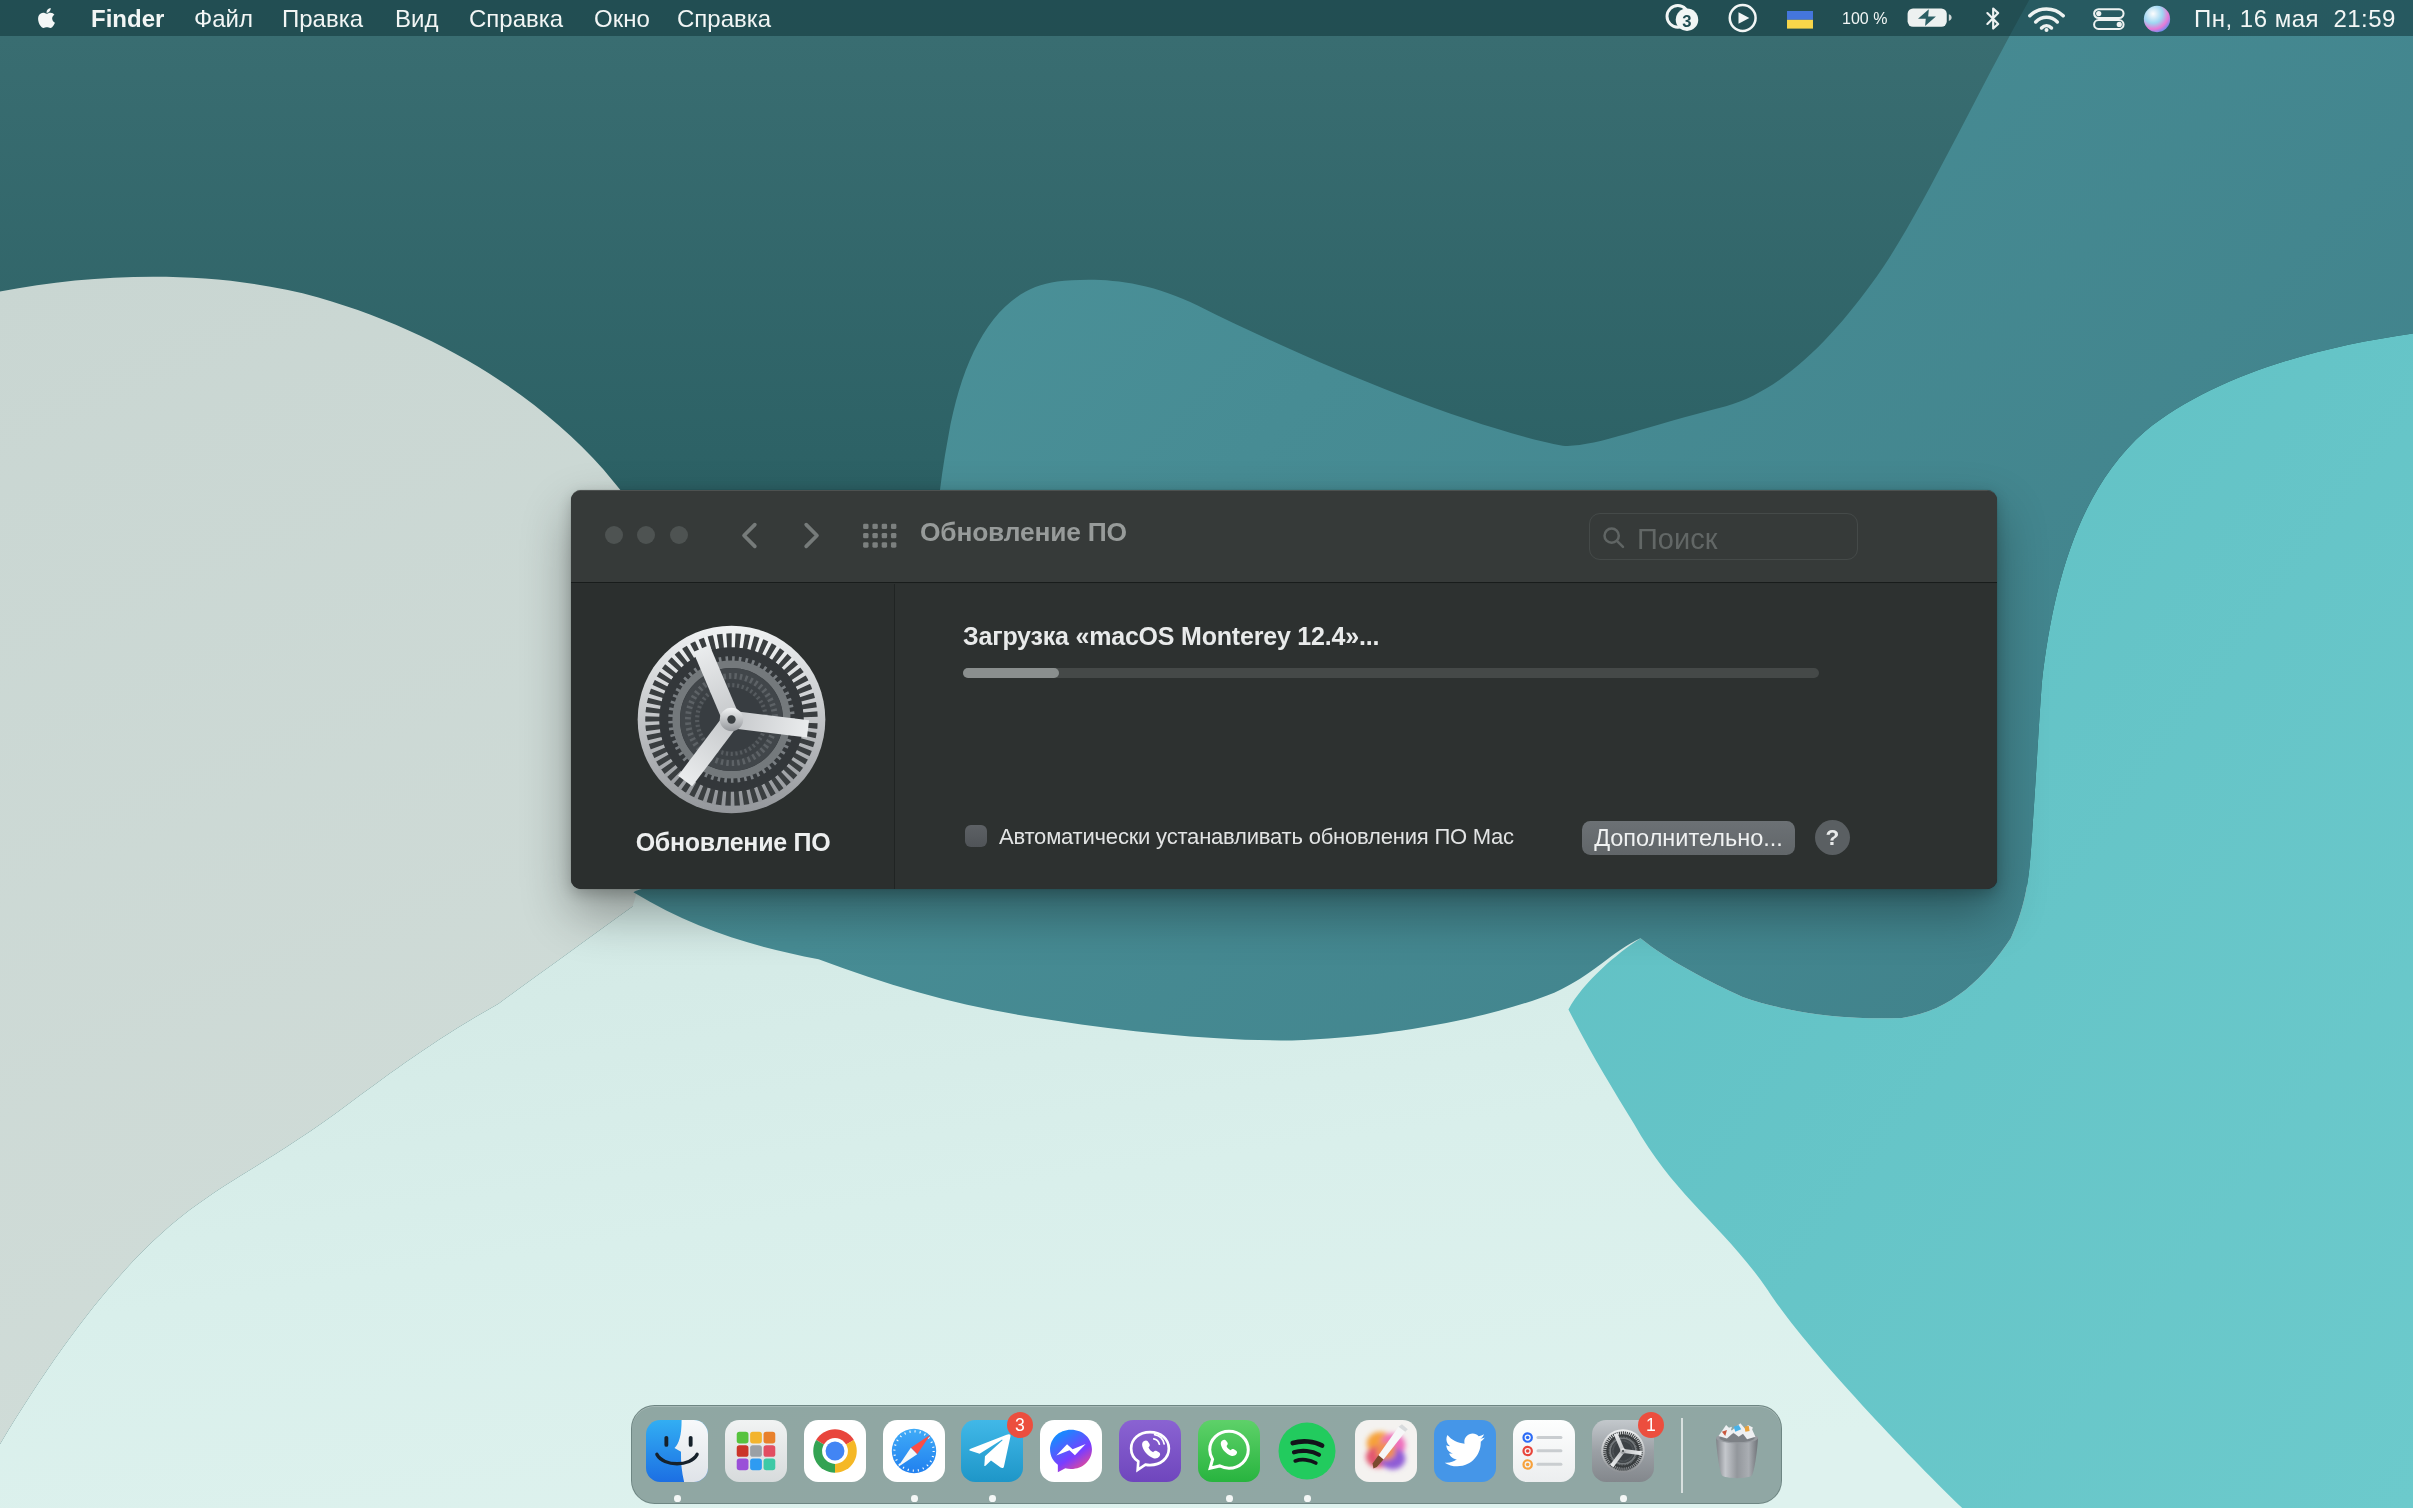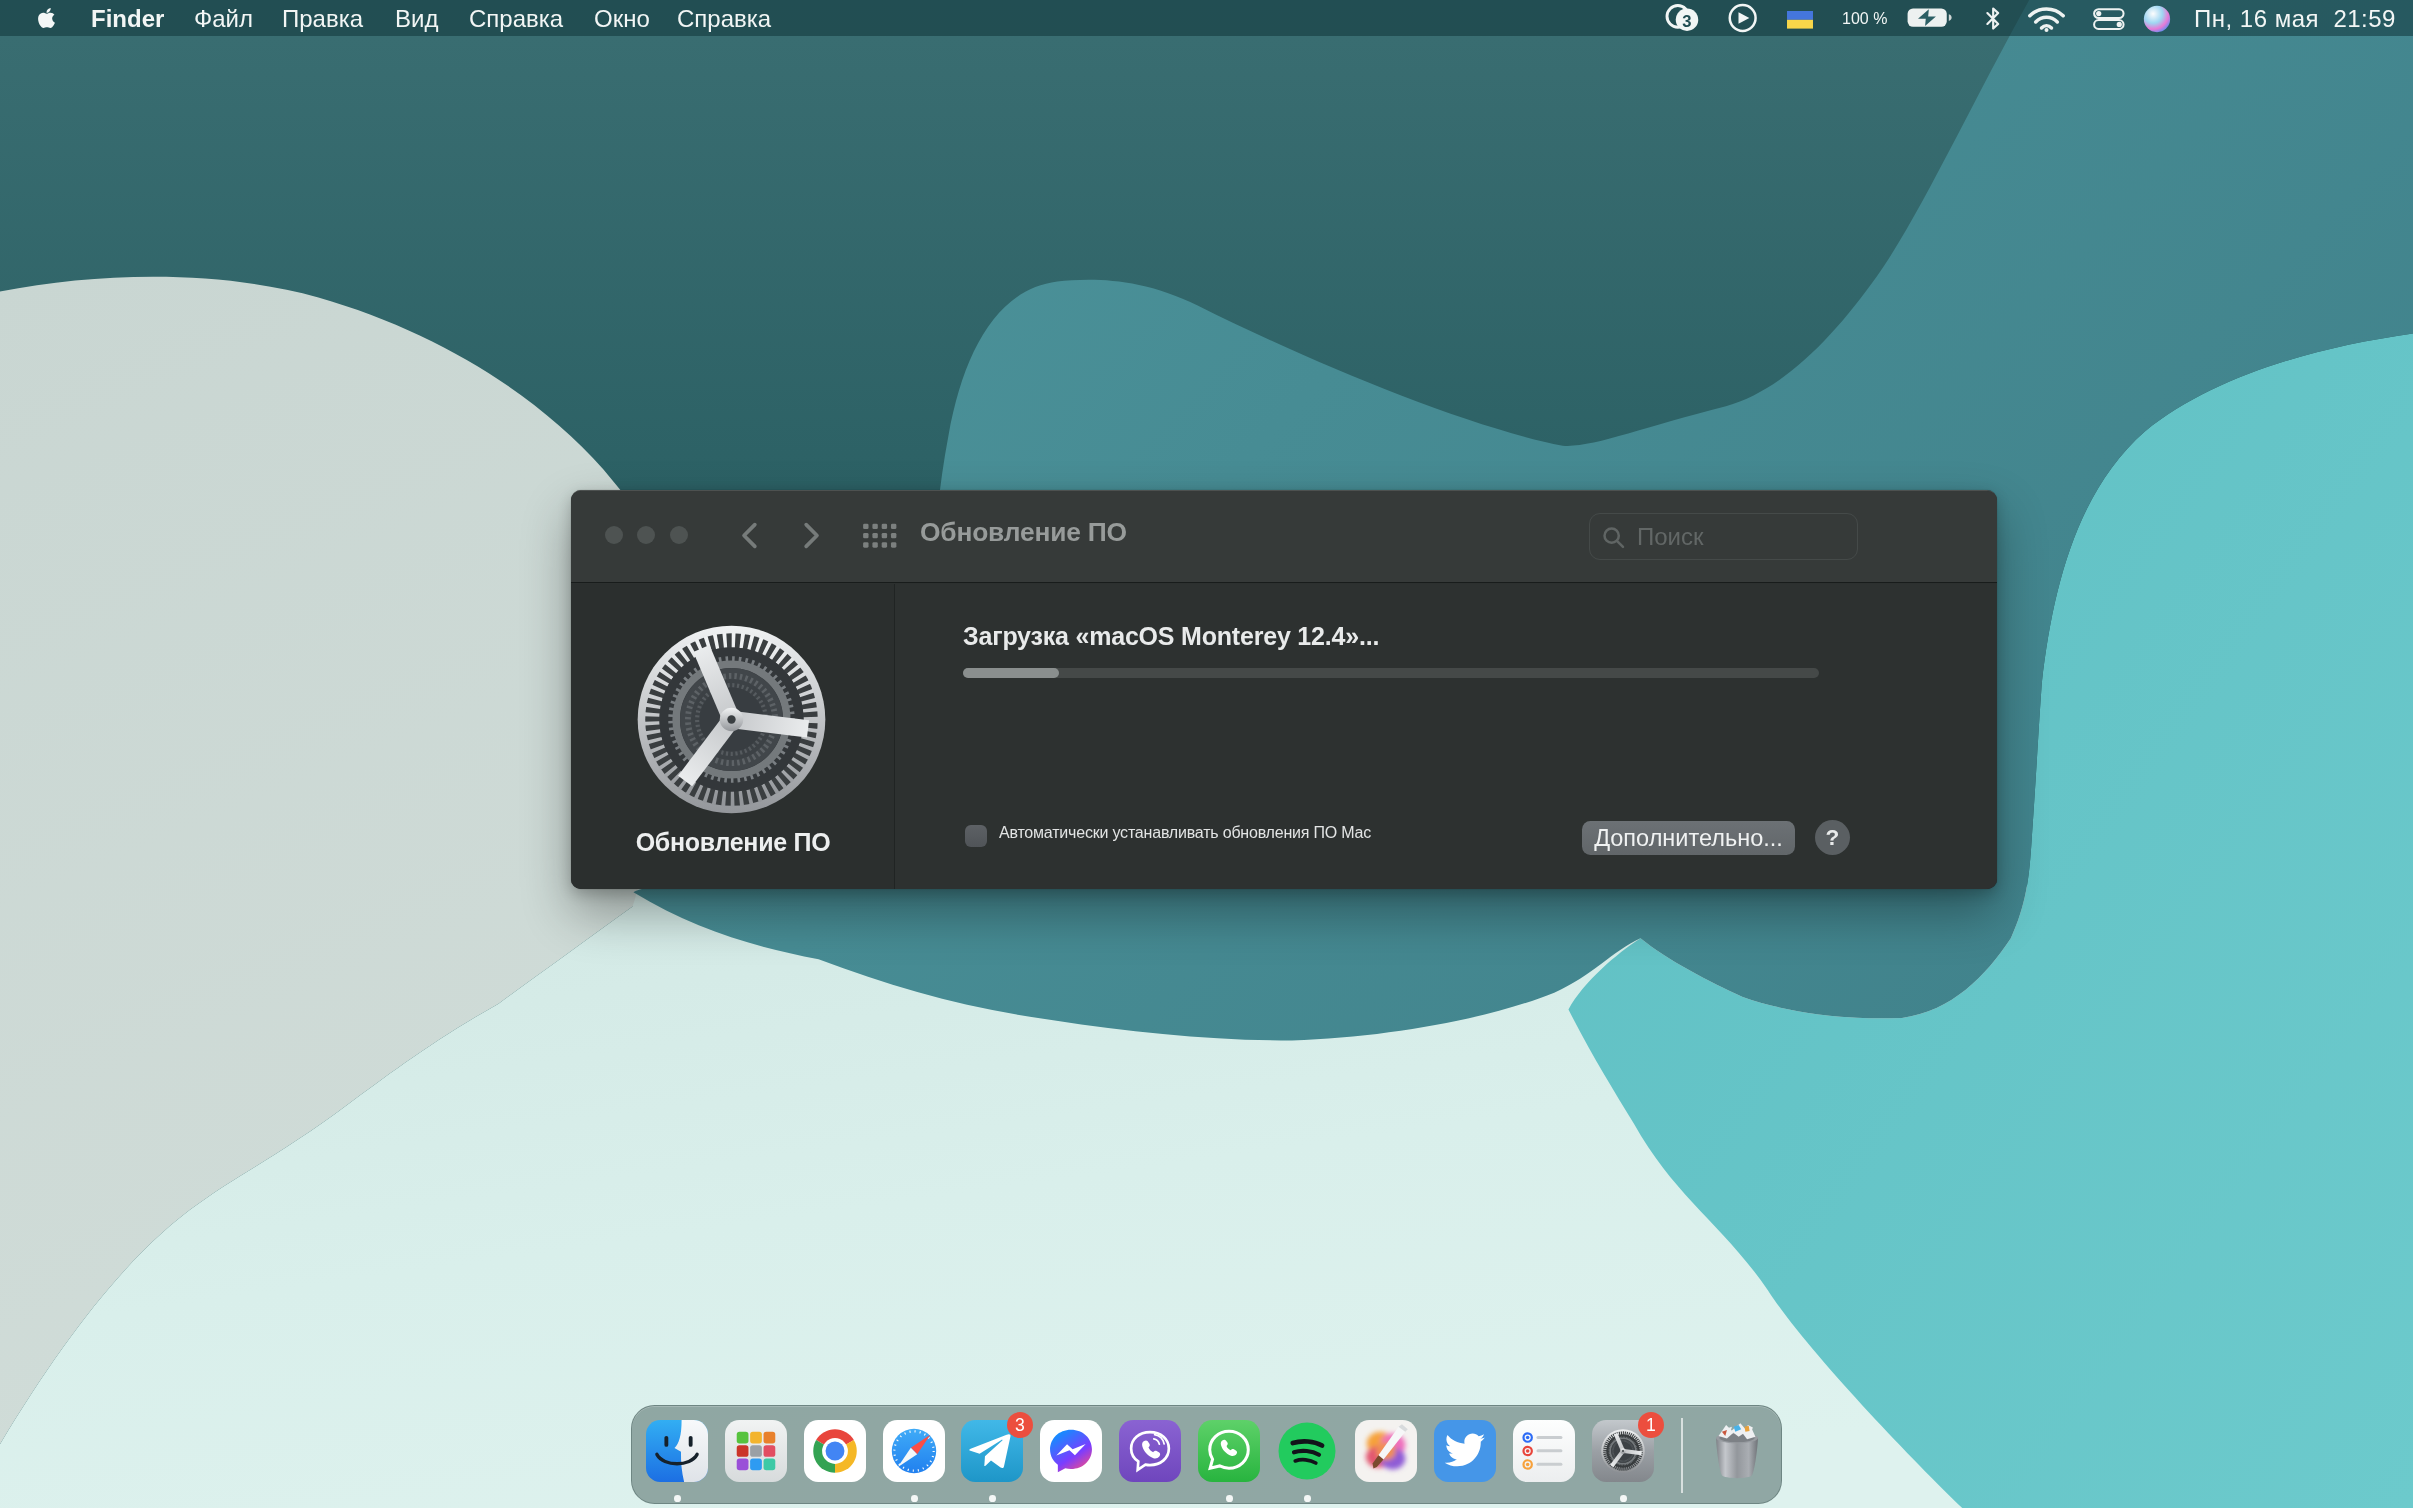--- a/index.html
+++ b/index.html
@@ -210,21 +210,21 @@
         <rect x="33" y="24" width="6.4" height="6.4" rx="1.6"></rect>
     </g>
   </svg>
   <div style="position:absolute;left:349px;top:26px;font-size:26.4px;letter-spacing:-0.2px;font-weight:700;color:#979b9a;">Обновление ПО</div>
 
   <div id="search"></div>
   <svg style="position:absolute;left:1031px;top:35px;" width="23.5" height="23.5" viewBox="0 0 28 28">
     <circle cx="11.5" cy="11.5" r="8.5" fill="none" stroke="#606564" stroke-width="3"></circle>
     <line x1="17.8" y1="17.8" x2="25" y2="25" stroke="#606564" stroke-width="3" stroke-linecap="round"></line>
   </svg>
-  <div style="position:absolute;left:1066px;top:32px;font-size:24px;color:#626766;">Поиск</div>
+  <div style="position:absolute;left:1066px;top:32px;font-size:29px;color:#626766;">Поиск</div>
 
   <svg style="position:absolute;left:65px;top:133px;" width="191" height="191" viewBox="-114 -114 228 228">
     <defs>
       <linearGradient id="silver" x1="0" y1="-1" x2="0" y2="1" gradientUnits="objectBoundingBox">
         <stop offset="0" stop-color="#eceeef"></stop>
         <stop offset="0.5" stop-color="#b9bdc1"></stop>
         <stop offset="1" stop-color="#87898d"></stop>
       </linearGradient>
       <linearGradient id="silv2" x1="0" y1="0" x2="0" y2="1">
         <stop offset="0" stop-color="#f0f2f3"></stop>
@@ -254,21 +254,21 @@
     <circle r="14" fill="url(#silv2)"></circle>
     <circle r="5" fill="#3a3f42"></circle>
   </svg>
   <div style="position:absolute;left:0px;top:337px;width:324px;text-align:center;font-size:25px;letter-spacing:-0.3px;font-weight:700;color:#edefef;">Обновление ПО</div>
 
   <div style="position:absolute;left:392px;top:131px;font-size:25px;letter-spacing:-0.2px;font-weight:700;color:#e8eaea;">Загрузка «macOS Monterey 12.4»...</div>
   <div style="position:absolute;left:392px;top:177px;width:856px;height:10px;border-radius:5px;background:#454948;"></div>
   <div style="position:absolute;left:392px;top:177px;width:96px;height:10px;border-radius:5px;background:#8a8f8e;"></div>
 
   <div style="position:absolute;left:394px;top:334px;width:22px;height:22px;border-radius:5.9px;background:linear-gradient(#5d6165,#505458);"></div>
-  <div style="position:absolute;left:428px;top:333px;font-size:16px;letter-spacing:-0.2px;color:#e2e4e4;">Автоматически устанавливать обновления ПО Mac</div>
+  <div style="position:absolute;left:428px;top:333px;font-size:22px;letter-spacing:-0.2px;color:#e2e4e4;">Автоматически устанавливать обновления ПО Mac</div>
   <div style="position:absolute;left:1011px;top:330px;width:213px;height:34px;border-radius:8.4px;background:linear-gradient(#6c7175,#616669);color:#f0f2f2;font-size:23.5px;text-align:center;line-height:34px;">Дополнительно...</div>
   <div style="position:absolute;left:1244px;top:329px;width:35px;height:35px;border-radius:50%;background:#5a5f62;color:#e8eaea;font-size:22.6px;font-weight:700;text-align:center;line-height:35px;">?</div>
 </div>
 
 <div id="dock">
 
   <div class="dicon" style="left:14.2px;">
     <svg width="62" height="62" viewBox="0 0 74 74">
       <defs>
         <linearGradient id="fbl" x1="0" y1="0" x2="0" y2="1">

